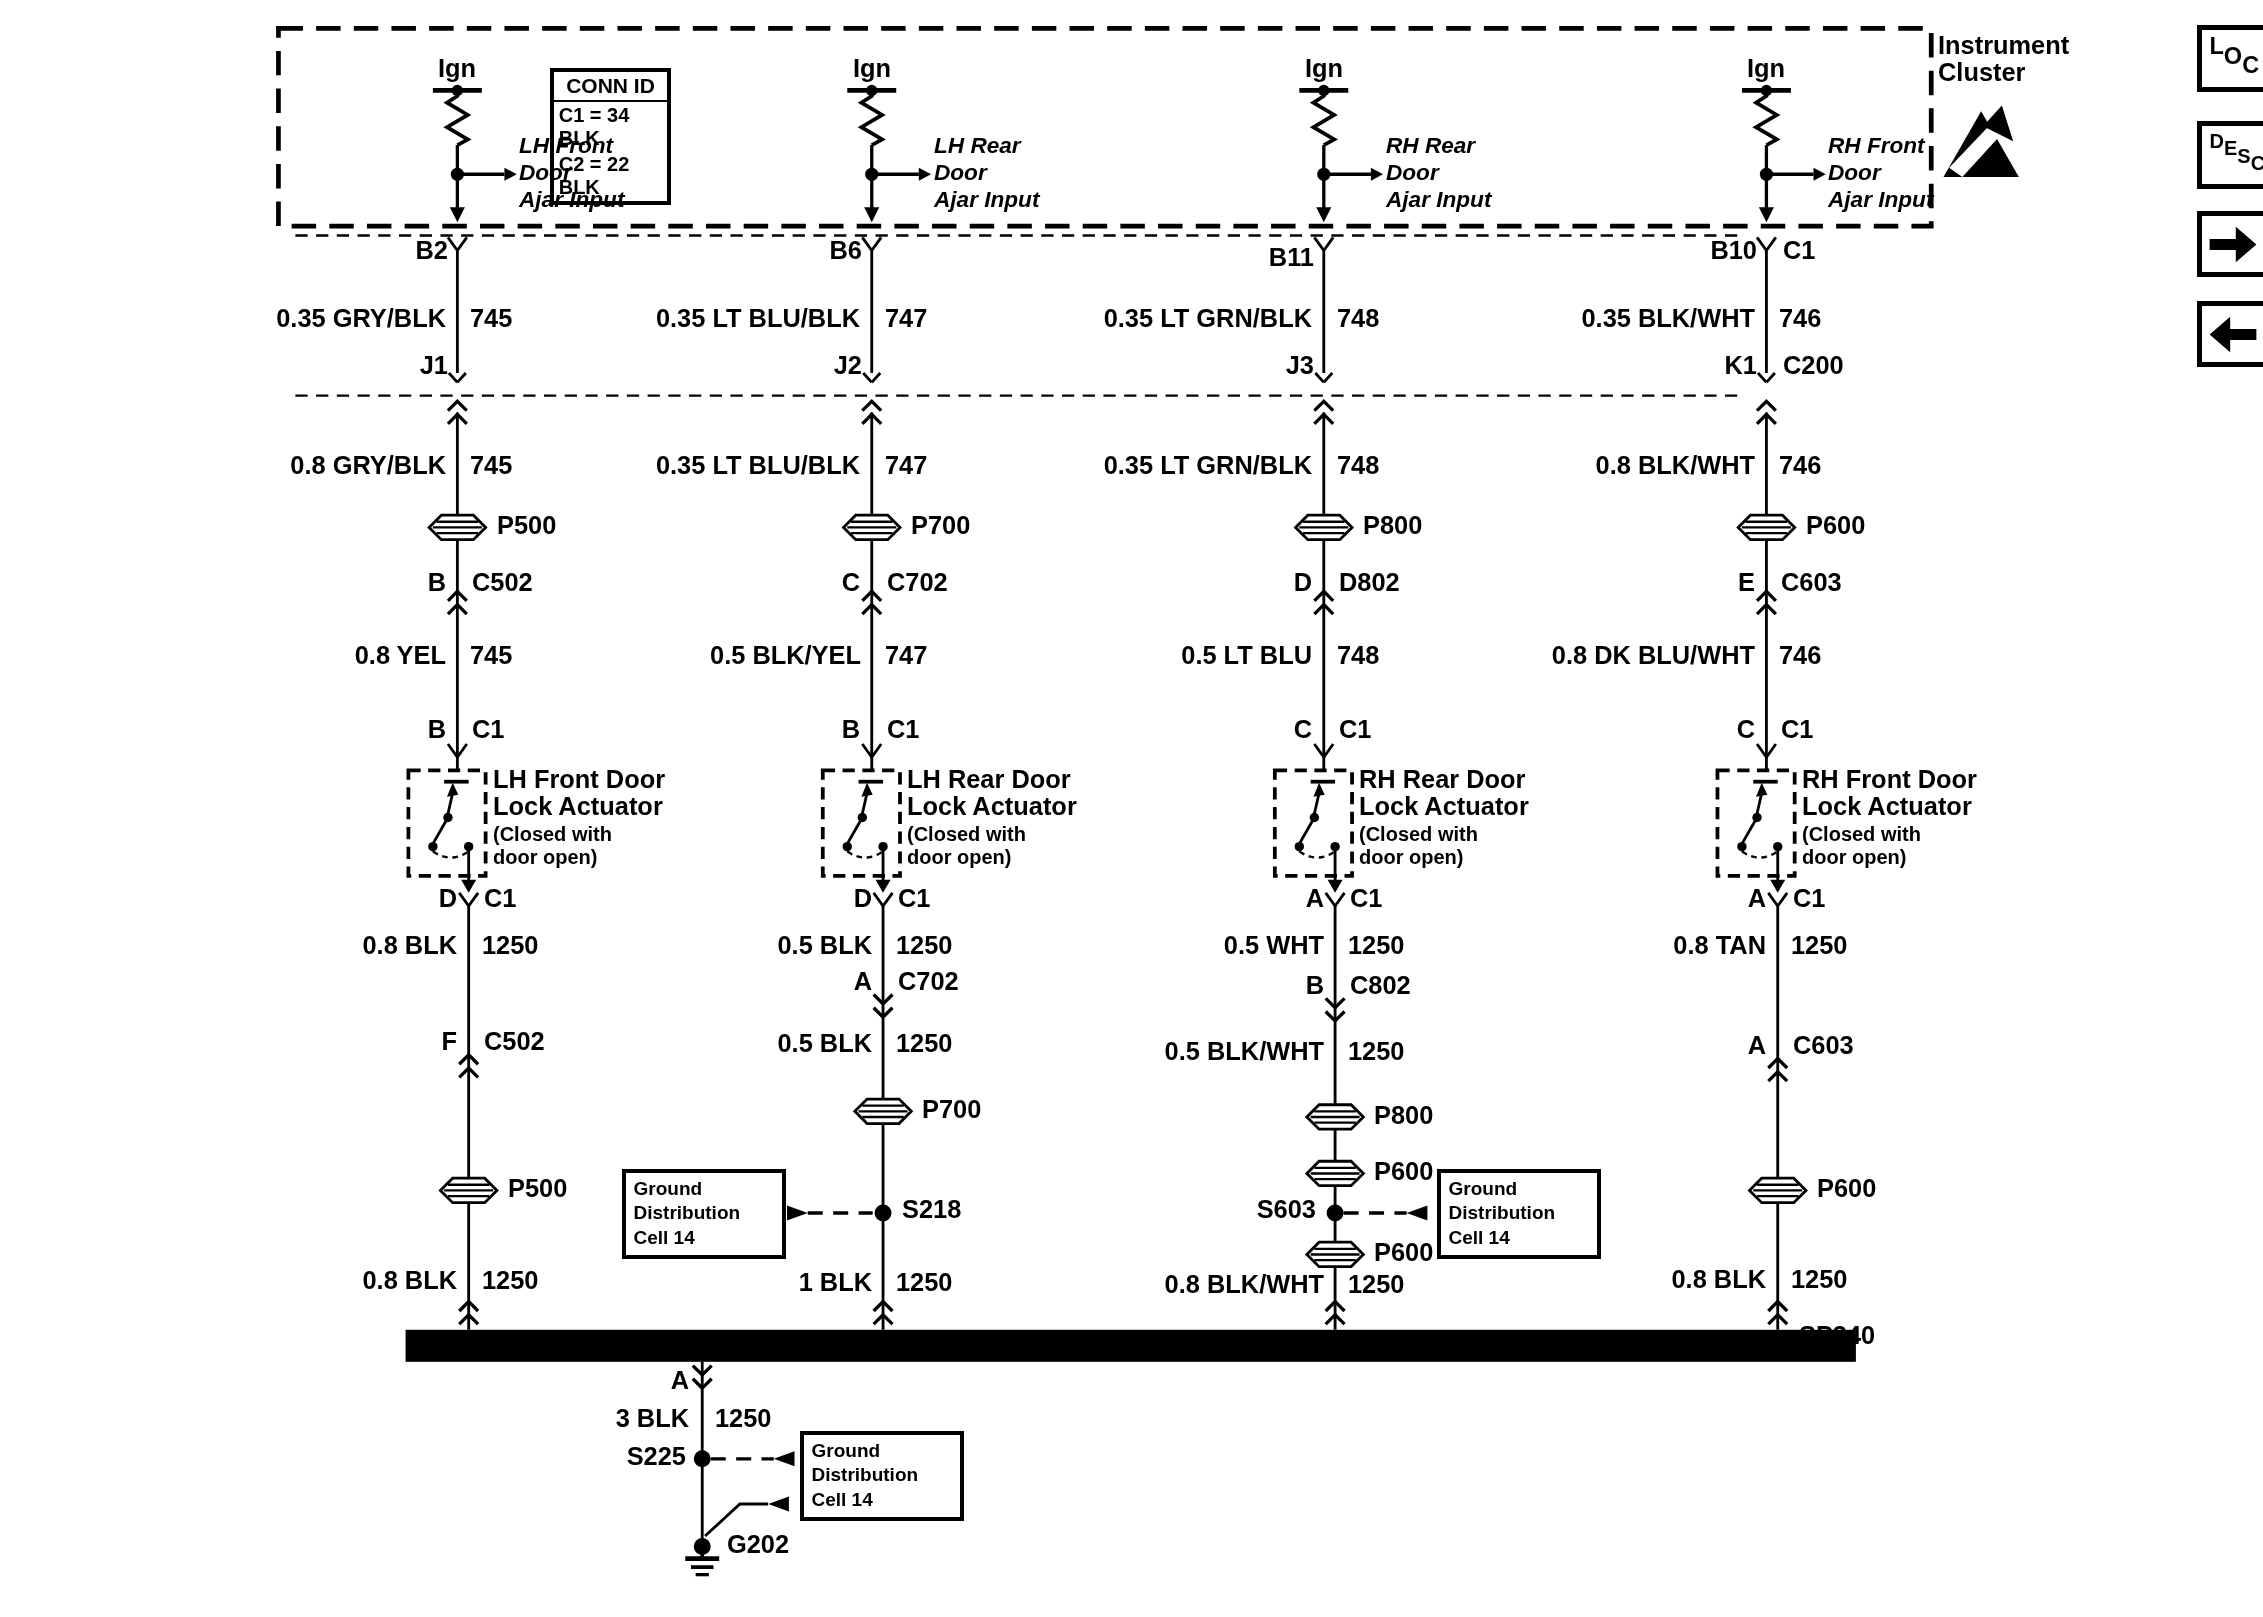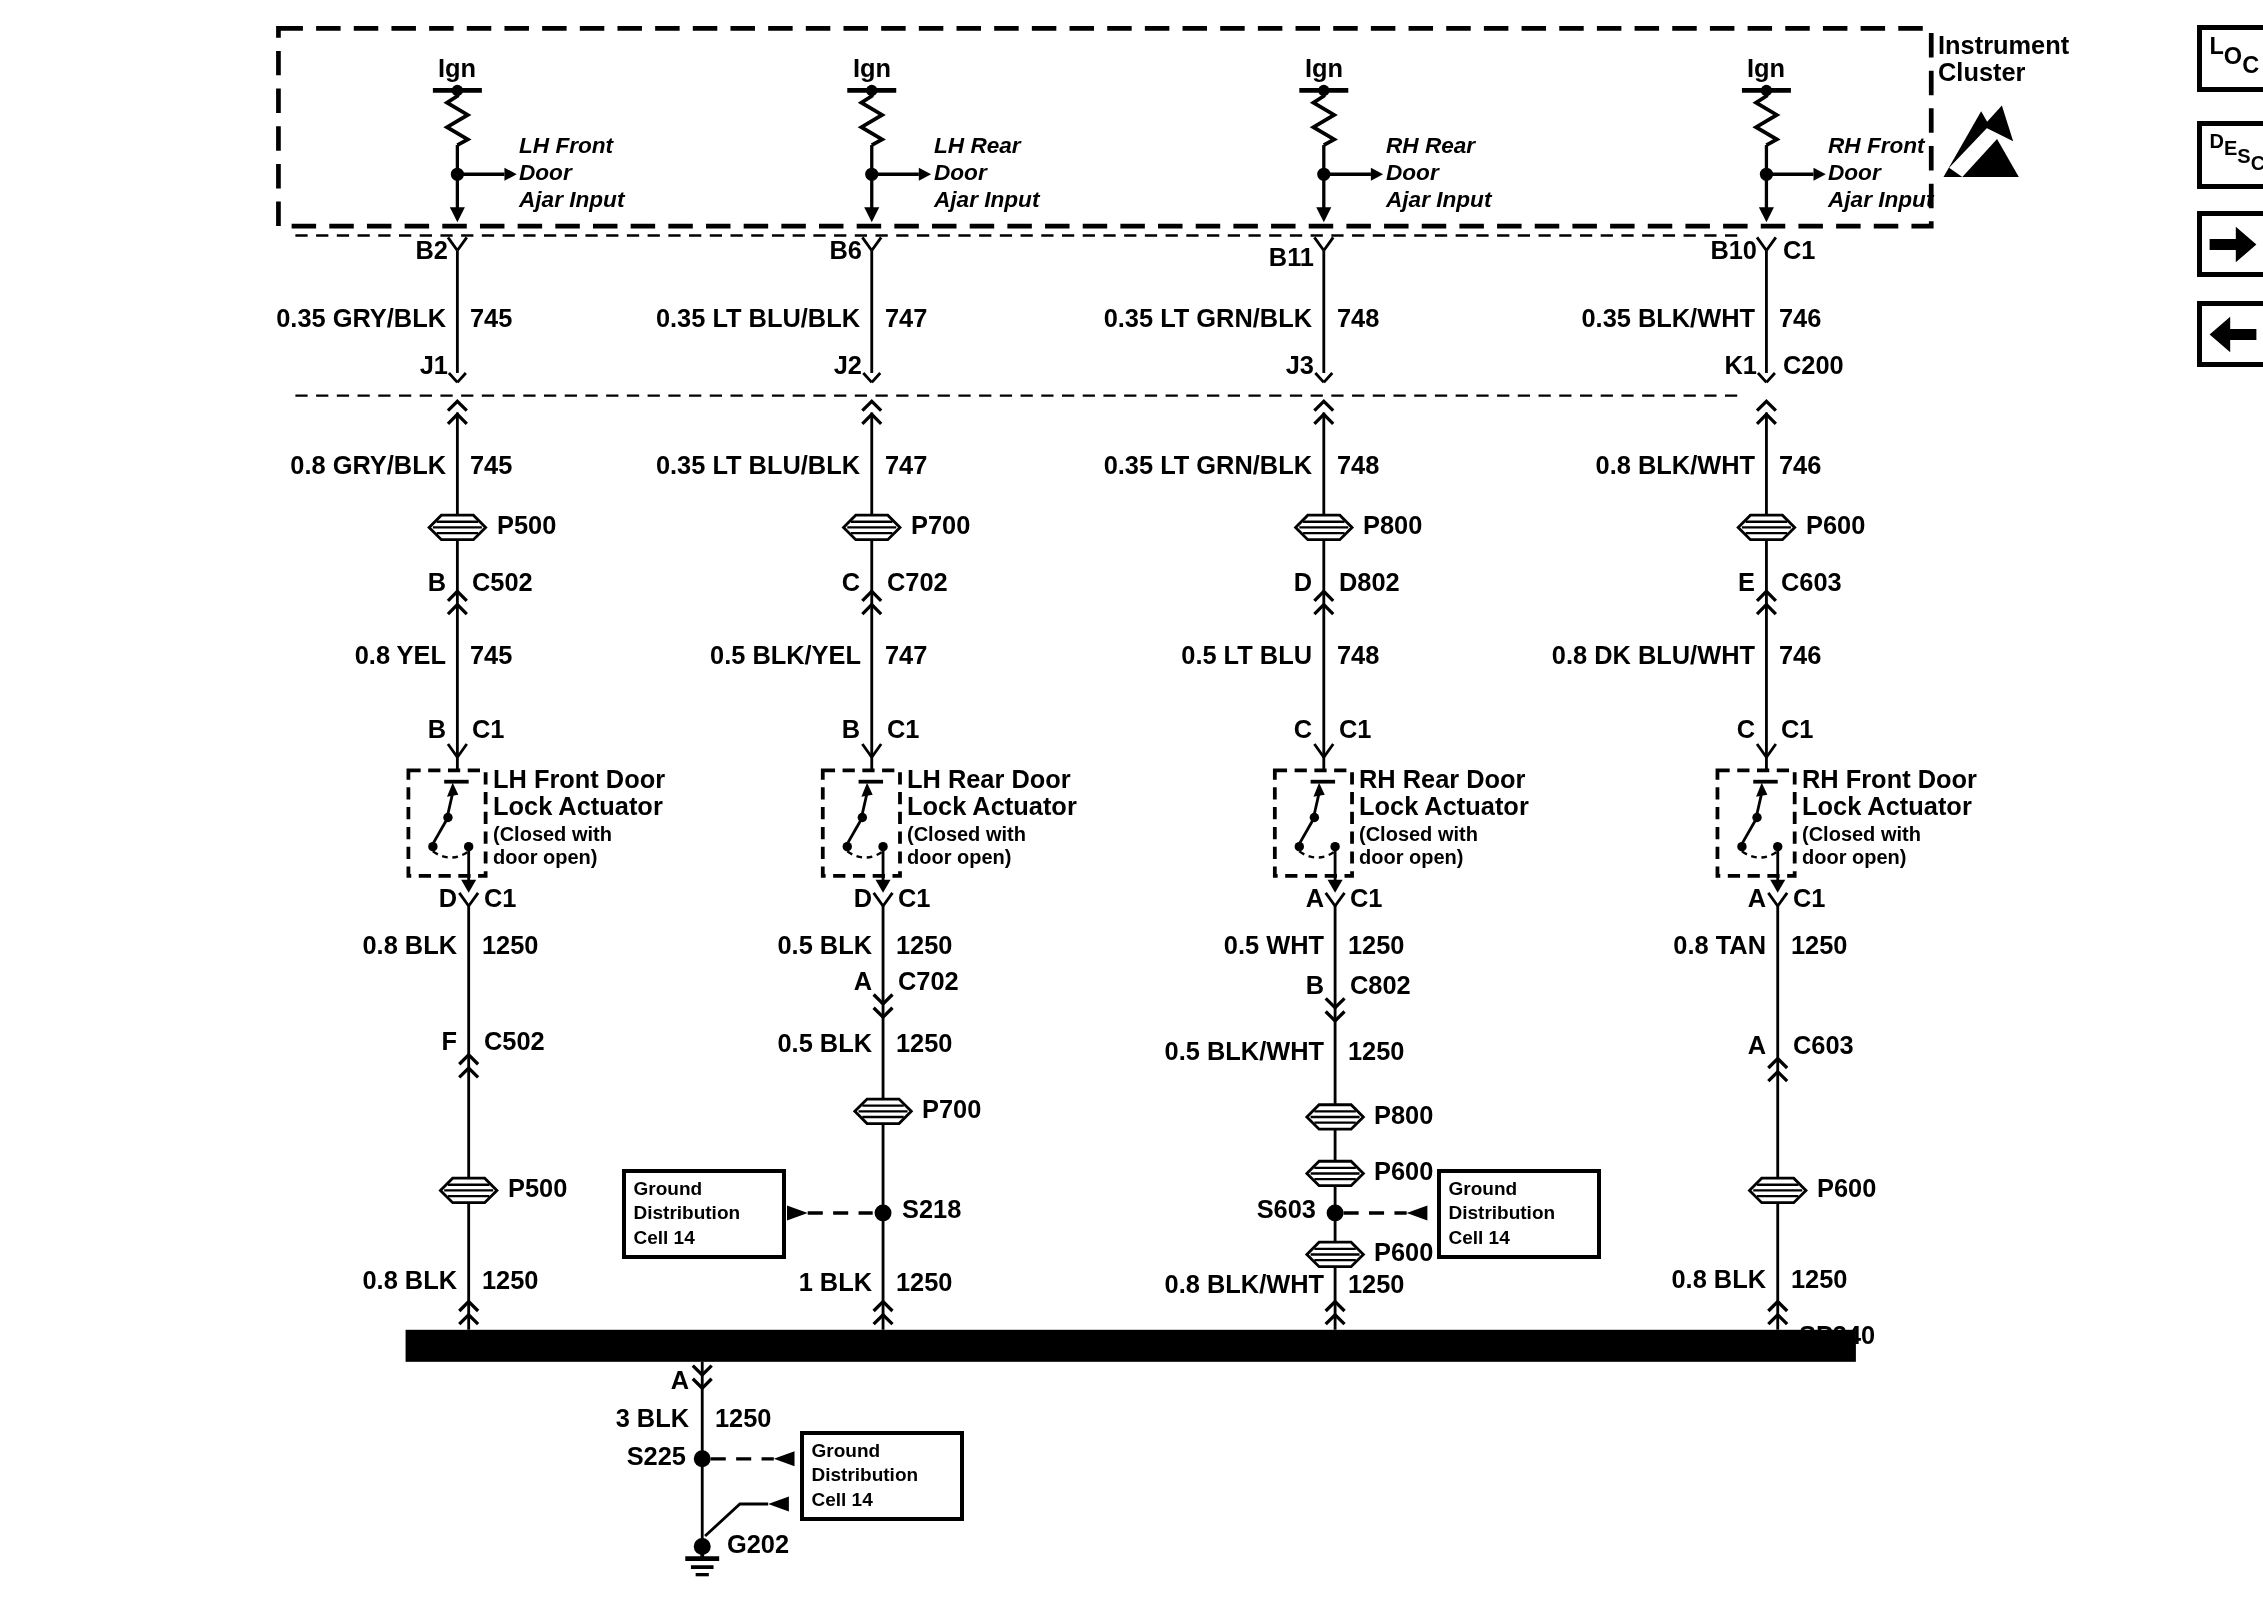--- a/index.html
+++ b/index.html
@@ -183,20 +183,25 @@
     <polygon points="776,1549 798,1541 798,1557" fill="#000" stroke="none"></polygon>
     <polyline points="703,1631 740,1597 770,1597" stroke-width="3"></polyline>
     <polygon points="770,1597 792,1589 792,1605" fill="#000" stroke="none"></polygon>
     <use href="#gnd" x="700" y="1642"></use>
   </g>
 </svg>
 
 <div class="t" style="left:1895px;top:32px">Instrument
 Cluster</div>
 
+<div class="connbox" style="left:507px;top:68px">
+  <div class="conntitle">CONN ID</div>
+  <div class="connrow">C1 = 34 BLK</div>
+  <div class="connrow">C2 = 22 BLK</div>
+</div>
 
 <div class="btn" style="left:2154px;top:24.5px">
   <span class="st" style="top:1.9px">L</span><span class="st" style="top:11.3px">O</span><span class="st" style="top:21px">C</span>
 </div>
 <div class="btn" style="left:2154px;top:121px">
   <span class="st2" style="top:1.9px">D</span><span class="st2" style="top:9.4px">E</span><span class="st2" style="top:17px">S</span><span class="st2" style="top:24.5px">C</span>
 </div>
 <div class="btn arr" style="left:2154px;top:211px">
   <svg width="58" height="55" viewBox="0 0 62 58">
         <polygon points="6,23 34,23 34,10 56,29 34,48 34,35 6,35" fill="#000"></polygon>

